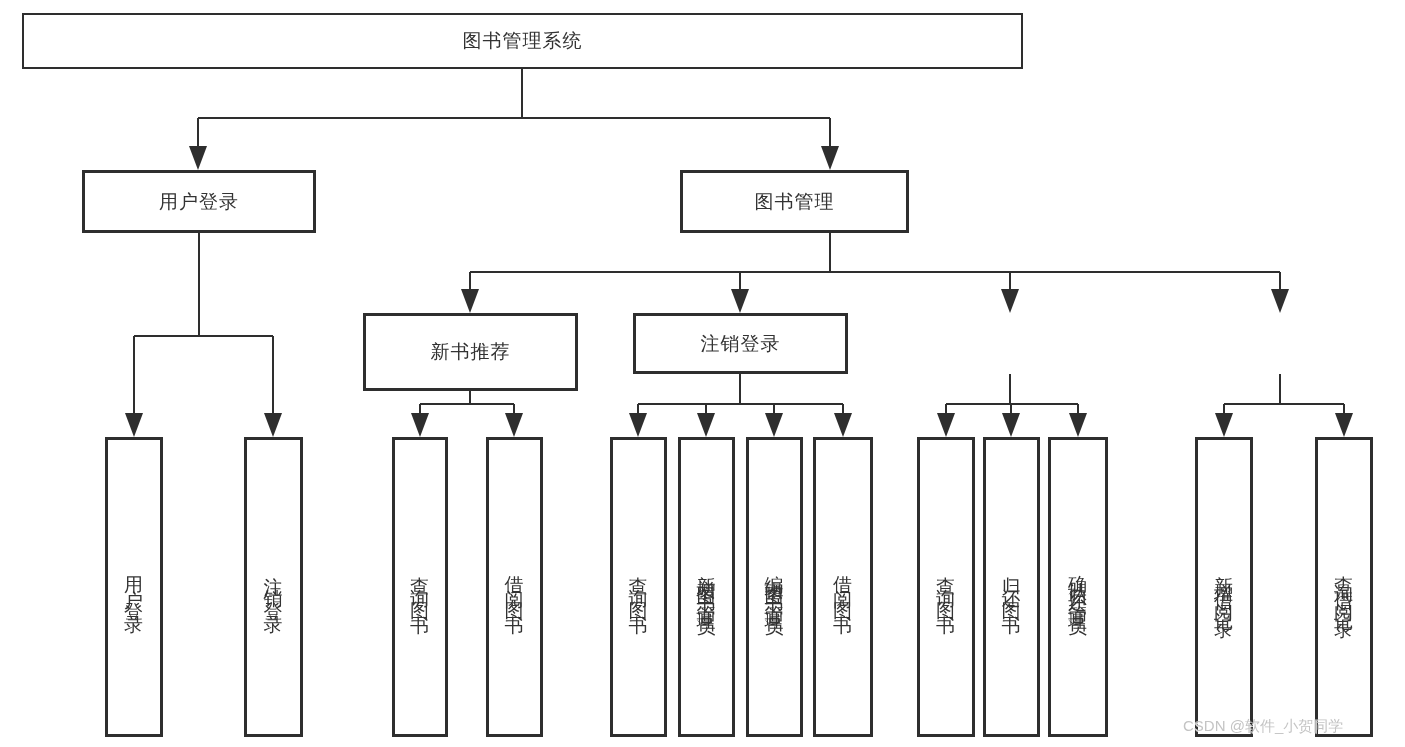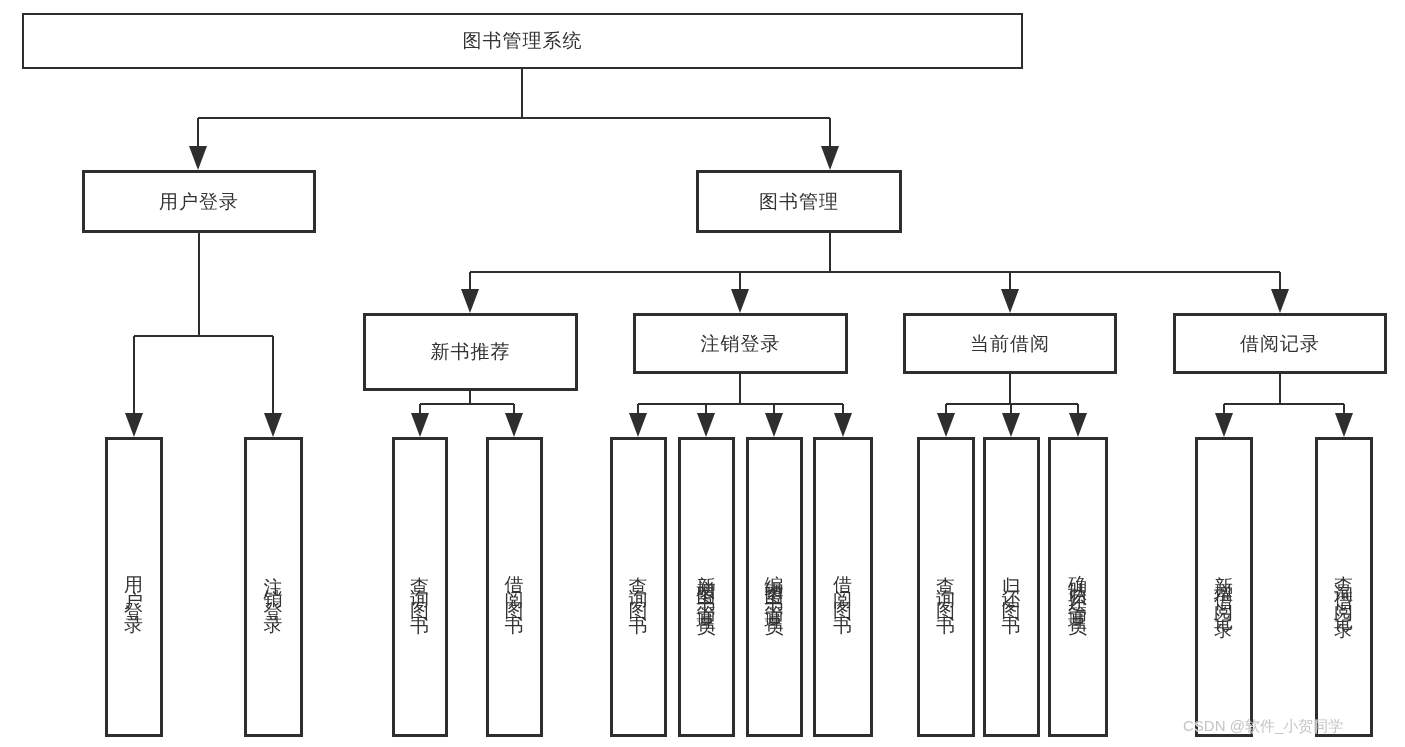--- a/index.html
+++ b/index.html
@@ -94,35 +94,29 @@
     </g>
   </svg>
 
   <div class="box root" style="left:22px;top:13px;width:1001px;height:56px">
     <span>图书管理系统</span>
   </div>
 
   <div class="box" style="left:82px;top:170px;width:234px;height:63px">
     <span>用户登录</span>
   </div>
-  <div class="box" style="left:696px;top:170px;width:206px;height:63px">
+  <div class="box" style="left:680px;top:170px;width:229px;height:63px">
     <span>图书管理</span>
   </div>
 
   <div class="box" style="left:363px;top:313px;width:215px;height:78px">
     <span>新书推荐</span>
   </div>
   <div class="box" style="left:633px;top:313px;width:215px;height:61px">
     <span>注销登录</span>
-  </div>
-  <div class="box" style="left:903px;top:313px;width:214px;height:61px">
-    <span>当前借阅</span>
-  </div>
-  <div class="box" style="left:1173px;top:313px;width:214px;height:61px">
-    <span>借阅记录</span>
   </div>
 
   <div class="box leaf" style="left:105px;top:437px;width:58px;height:300px">
     <span class="vtext">用户登录</span>
   </div>
   <div class="box leaf" style="left:244px;top:437px;width:59px;height:300px">
     <span class="vtext">注销登录</span>
   </div>
 
   <div class="box leaf" style="left:392px;top:437px;width:56px;height:300px">

